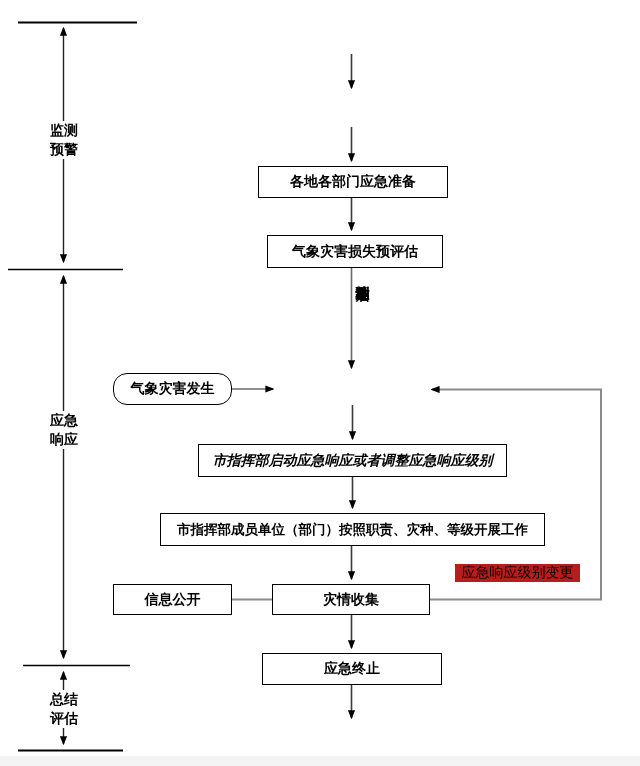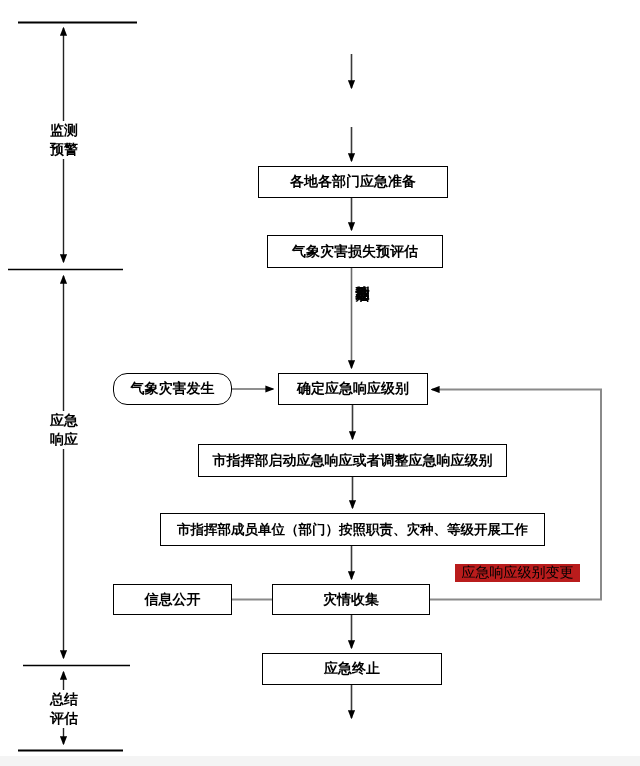--- a/index.html
+++ b/index.html
@@ -14,21 +14,21 @@
     font-size:14px;font-weight:bold;color:#000;white-space:nowrap;z-index:2;
   }
   .rounded{border-radius:9px;}
   
   #n-monitor-share        {left:252px;top:22px; width:198px;height:32px;}
   #n-warning-release      {left:245px;top:93px; width:207px;height:34px;}
   #n-dept-preparation     {left:258px;top:166px;width:190px;height:32px;}
   #n-loss-preassessment   {left:267px;top:235px;width:176px;height:33px;}
   #n-disaster-occurs      {left:113px;top:373px;width:119px;height:32px;border-radius:14px;}
   #n-determine-level      {left:278px;top:373px;width:150px;height:32px;}
-  #n-launch-or-adjust     {left:198px;top:444px;width:309px;height:33px;}
+  #n-launch-or-adjust     {left:198px;top:444px;width:309px;height:33px;font-style:italic;}
   #n-members-work         {left:160px;top:513px;width:385px;height:33px;font-size:13.5px;}
   #n-info-disclosure      {left:113px;top:584px;width:119px;height:31px;}
   #n-disaster-collection  {left:272px;top:584px;width:158px;height:31px;}
   #n-emergency-termination{left:262px;top:653px;width:180px;height:32px;}
   #n-evaluation-summary   {left:298px;top:723px;width:106px;height:30px;}
   
   .phase-label{
     position:absolute;left:44px;width:40px;background:#fff;text-align:center;
     font-size:14px;font-weight:bold;line-height:19px;color:#000;z-index:2;
   }
@@ -76,21 +76,20 @@
     <path d="M351.5,546 L351.5,579" stroke="#3a3a3a" stroke-width="1.6" fill="none" marker-end="url(#ah)"></path>
     <path d="M232,599.5 L272,599.5" stroke="#8a8a8a" stroke-width="2" fill="none"></path>
     <path d="M430,599.5 L601,599.5 L601,389.5 L432,389.5" stroke="#8a8a8a" stroke-width="2" fill="none" marker-end="url(#ah)"></path>
     <path d="M351.5,615 L351.5,648" stroke="#3a3a3a" stroke-width="1.6" fill="none" marker-end="url(#ah)"></path>
     <path d="M351.5,685 L351.5,718" stroke="#3a3a3a" stroke-width="1.6" fill="none" marker-end="url(#ah)"></path>
   </svg>
 
   <div class="node" id="n-dept-preparation">各地各部门应急准备</div>
   <div class="node" id="n-loss-preassessment">气象灾害损失预评估</div>
   <div class="node rounded" id="n-disaster-occurs">气象灾害发生</div>
-  <div class="node" id="n-determine-level">确定应急响应级别</div>
   <div class="node" id="n-launch-or-adjust">市指挥部启动应急响应或者调整应急响应级别</div>
   <div class="node" id="n-members-work">市指挥部成员单位（部门）按照职责、灾种、等级开展工作</div>
   <div class="node" id="n-info-disclosure">信息公开</div>
   <div class="node" id="n-disaster-collection">灾情收集</div>
   <div class="node" id="n-emergency-termination">应急终止</div>
 
   <div class="phase-label" id="phase-1">
     <span>监测</span><br>
     <span>预警</span>
   </div>

